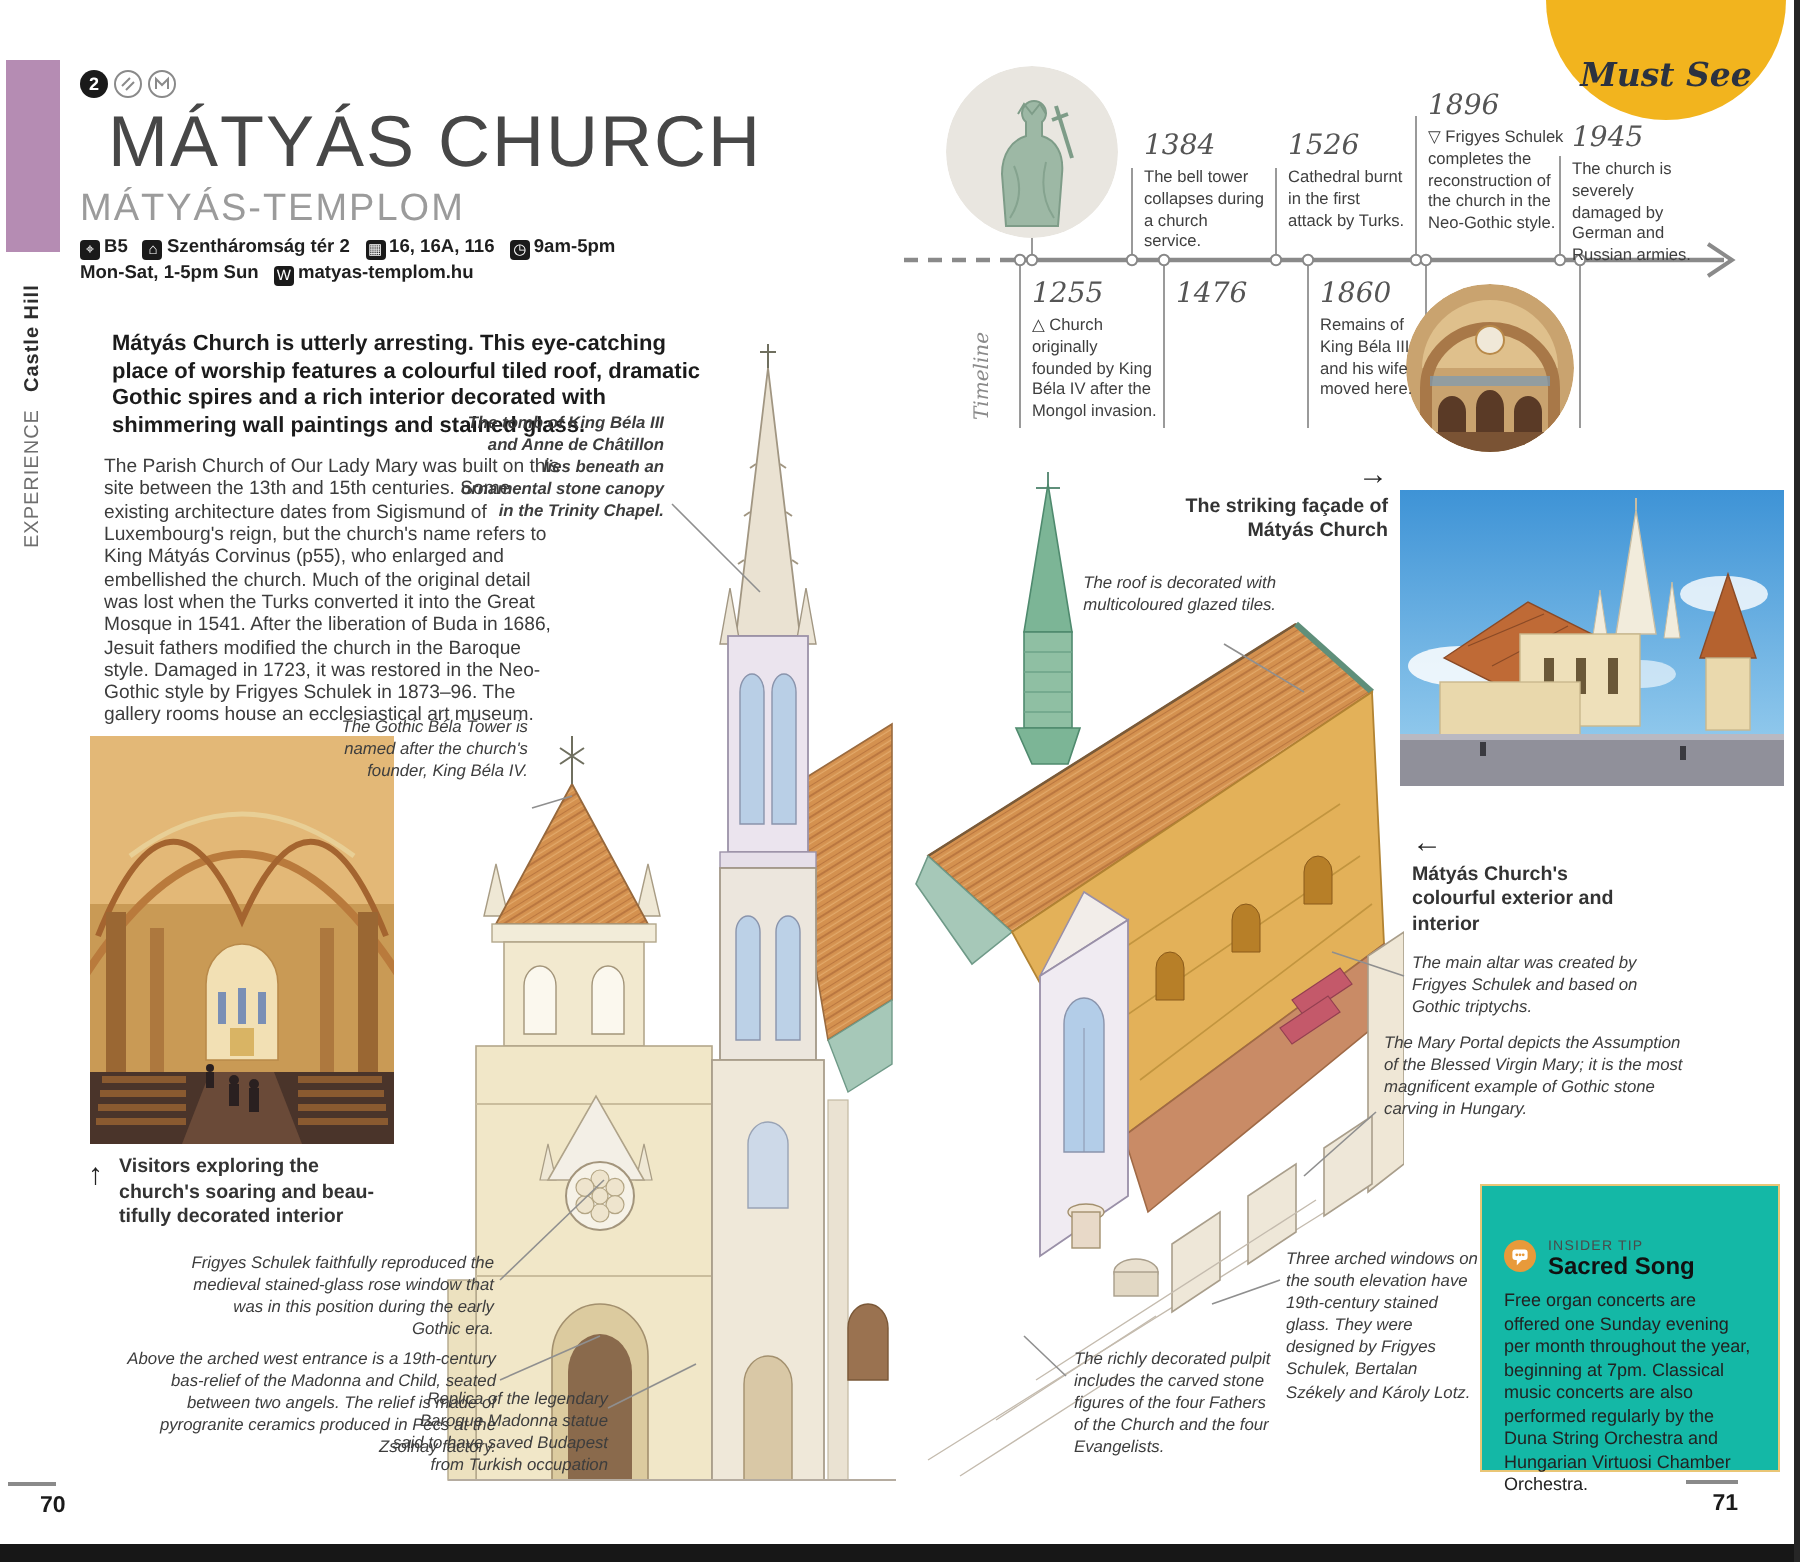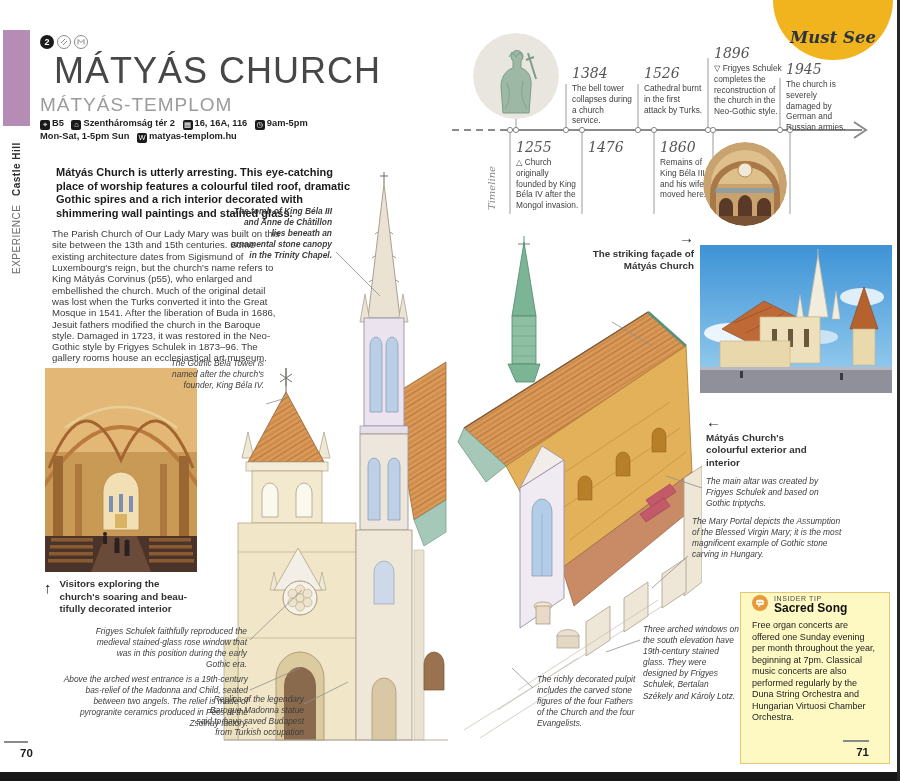--- a/index.html
+++ b/index.html
@@ -44,22 +44,22 @@
   .tl-text{font-size:8.3px;line-height:1.3;color:#3f3f3f;margin-top:3px;}
   
   .photo{position:absolute;overflow:hidden;}
   .round{border-radius:50%;}
   
   .ann{position:absolute;font-style:italic;font-size:8.4px;line-height:1.32;color:#3d3d3d;z-index:6;}
   .r{text-align:right;}
   .cap{position:absolute;font-weight:bold;font-size:9.8px;line-height:1.3;color:#333;z-index:6;}
   .cap .arr{font-size:15px;font-weight:normal;color:#222;}
   
-  .tip{position:absolute;left:740px;top:592px;width:150px;height:172px;border:1.5px solid #e9c676;
-       background:#fef9c3;box-sizing:border-box;padding:2px 11px;z-index:6;}
+  .tip{position:absolute;left:740px;top:592px;width:150px;height:144px;border:1.5px solid #e9c676;
+       background:#14b8a6;box-sizing:border-box;padding:27px 11px;z-index:6;}
   .tip-head{display:flex;align-items:flex-start;gap:6px;}
   .tip-kicker{font-size:7px;letter-spacing:.6px;color:#4a4a4a;}
   .tip-title{font-size:12px;font-weight:bold;color:#111;line-height:1.1;}
   .tip-body{font-size:9px;line-height:1.28;color:#222;margin-top:5px;}
   
   .pagenum{position:absolute;font-size:11.5px;font-weight:bold;color:#1a1a1a;z-index:6;}
   .pagerule{position:absolute;height:2px;background:#8a8a8a;z-index:6;}
   svg{display:block;}
   .overlay{position:absolute;left:0;top:0;z-index:2;pointer-events:none;}
 </style>
@@ -314,20 +314,21 @@
       <ellipse cx="350" cy="466" rx="11" ry="6.5" fill="#e9e0cf" stroke="#a99e8b" stroke-width="0.7"></ellipse>
       <rect x="339" y="466" width="22" height="12" fill="#e2d8c4" stroke="#a99e8b" stroke-width="0.7"></rect>
       <ellipse cx="325" cy="436" rx="9" ry="4" fill="#f0e5d6" stroke="#a3906e" stroke-width="0.7"></ellipse>
       <rect x="318" y="436" width="14" height="18" fill="#e8d9c8" stroke="#a3906e" stroke-width="0.7"></rect>
       <path d="M300,520 L440,430 M280,540 L360,488" stroke="#c4bbae" stroke-width="0.7" fill="none"></path>
     </svg>
   </div>
 
   <div class="ann r" style="left:228px;top:206px;width:104px;font-weight:bold;">The tomb of King Béla III and Anne de Châtillon lies beneath an ornamental stone canopy in the Trinity Chapel.</div>
   <div class="ann r" style="left:160px;top:358px;width:104px;">The Gothic Béla Tower is named after the church's founder, King Béla IV.</div>
+  <div class="ann r" style="left:498px;top:286px;width:140px;">The roof is decorated with multicoloured glazed tiles.</div>
   <div class="ann r" style="left:95px;top:626px;width:152px;">Frigyes Schulek faithfully reproduced the medieval stained-glass rose window that was in this position during the early Gothic era.</div>
   <div class="ann r" style="left:52px;top:674px;width:196px;">Above the arched west entrance is a 19th-century bas-relief of the Madonna and Child, seated between two angels. The relief is made of pyrogranite ceramics produced in Pécs at the Zsolnay factory.</div>
   <div class="ann r" style="left:196px;top:694px;width:108px;">Replica of the legendary Baroque Madonna statue said to have saved Budapest from Turkish occupation</div>
   <div class="ann" style="left:537px;top:674px;width:102px;">The richly decorated pulpit includes the carved stone figures of the four Fathers of the Church and the four Evangelists.</div>
   <div class="ann" style="left:643px;top:624px;width:96px;">Three arched windows on the south elevation have 19th-century stained glass. They were designed by Frigyes Schulek, Bertalan Székely and Károly Lotz.</div>
   <div class="ann" style="left:706px;top:476px;width:126px;">The main altar was created by Frigyes Schulek and based on Gothic triptychs.</div>
   <div class="ann" style="left:692px;top:516px;width:150px;">The Mary Portal depicts the Assumption of the Blessed Virgin Mary; it is the most magnificent example of Gothic stone carving in Hungary.</div>
 
   <div class="cap r" style="left:592px;top:228px;width:102px;text-align:right;">
     <div class="arr">→</div>

